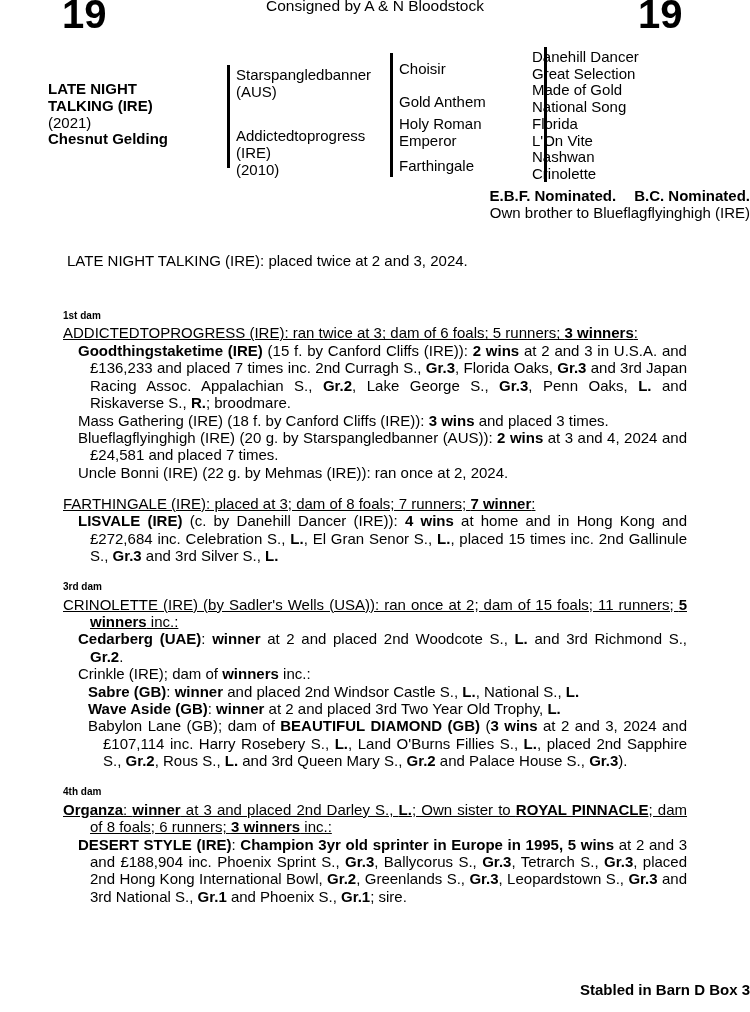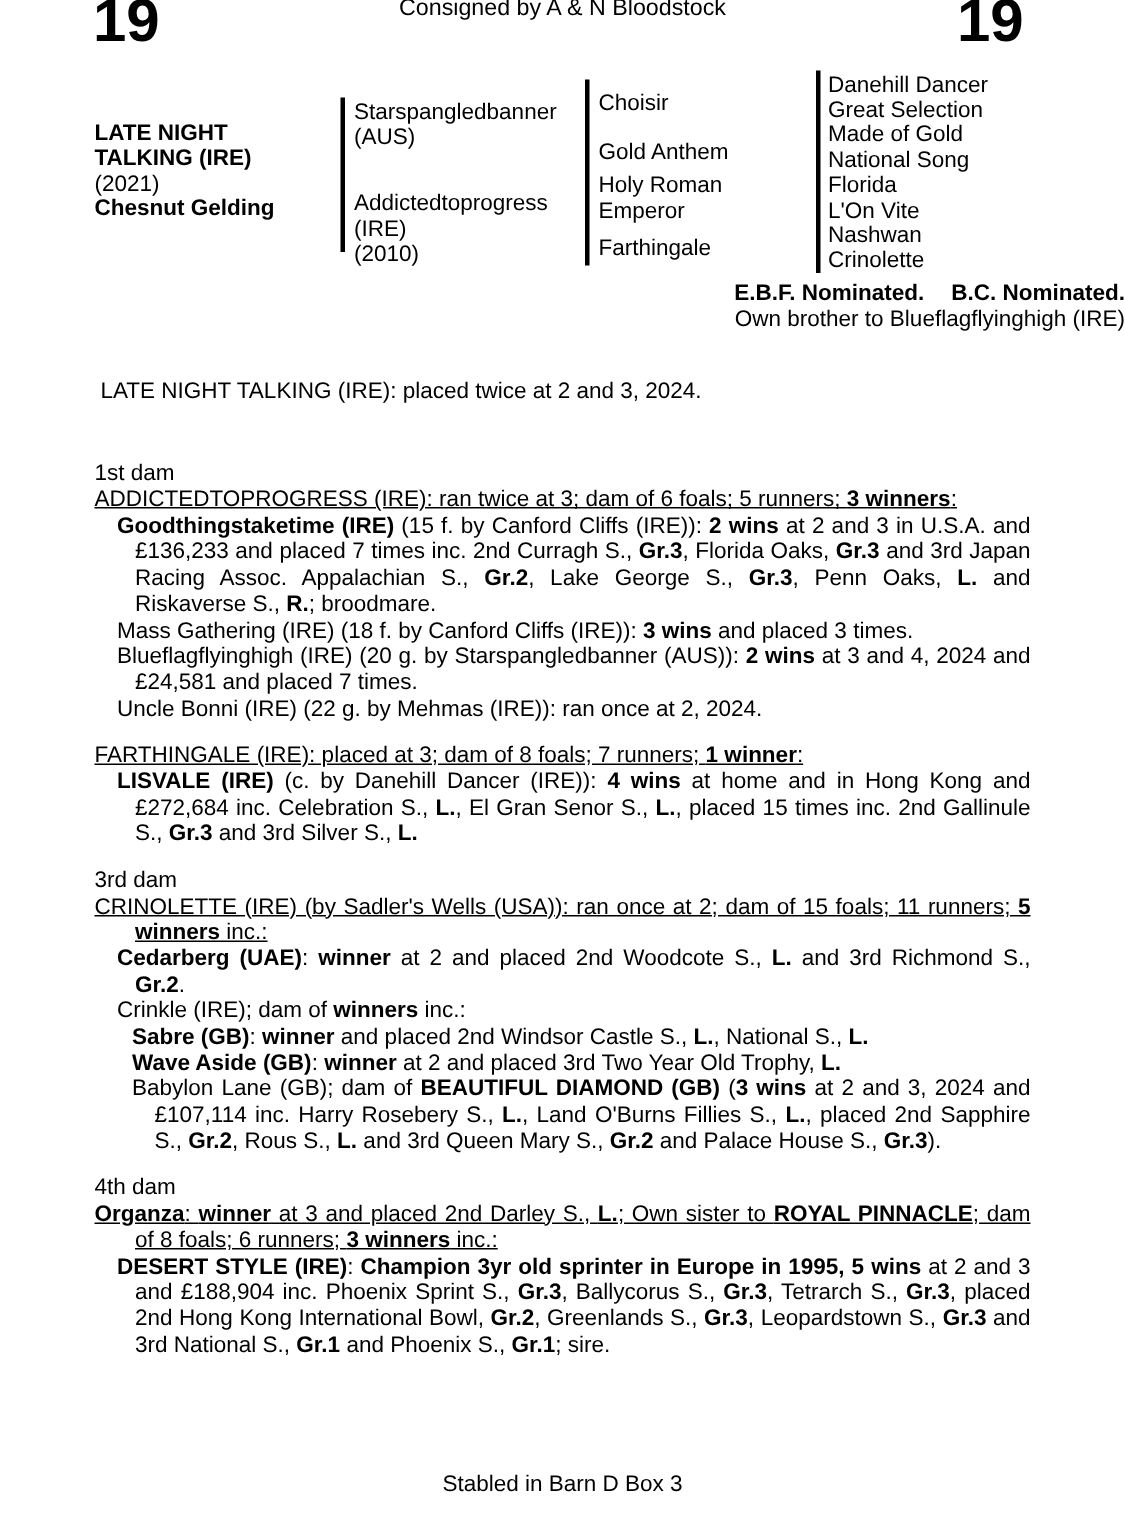--- a/index.html
+++ b/index.html
@@ -10,49 +10,49 @@
   }
   .abs{position:absolute;}
   .b{font-weight:bold;}
   
   .lot{font-size:40px;font-weight:bold;line-height:40px;letter-spacing:0px;top:-6px;}
   #lot-left{left:62px;}
   #lot-right{left:638px;}
   #consignor{left:0;right:0;top:-3px;text-align:center;font-size:15.5px;line-height:18px;}
   
   .ped{line-height:16.8px;}
-  #horse-block{left:63px;top:81px;width:168px;}
+  #horse-block{left:48px;top:81px;width:168px;}
   #sire-block{left:236px;top:67px;width:152px;}
   #dam-block{left:236px;top:128px;width:152px;}
   .gp{left:399px;width:132px;}
   #gp-0{top:61px;}
   #gp-1{top:94px;}
   #gp-2{top:116px;}
   #gp-3{top:158px;}
-  #ggp-block{left:552px;top:49px;width:175px;line-height:16.7px;}
+  #ggp-block{left:532px;top:49px;width:175px;line-height:16.7px;}
   .bar{width:3px;background:#000;}
   #bar-1{left:227px;top:65px;height:103px;}
   #bar-2{left:390px;top:53px;height:124px;}
   #bar-3{left:544px;top:47px;height:135px;}
   
   #notices{left:0;right:0;top:187px;text-align:right;line-height:17.3px;}
   #ebf-line{font-weight:bold;}
   .ebf-gap{display:inline-block;width:18px;}
   
   #race-record{left:67px;top:252px;width:624px;}
   
   #sections{left:63px;top:307px;width:624px;line-height:17.42px;}
   .sec + .sec{margin-top:13.6px;}
-  .dam-head{font-weight:normal;font-size:15px;margin:0;}
+  .dam-head{font-weight:bold;font-size:10px;margin:0;}
   .para{margin:0;text-align:justify;}
   .lv0{padding-left:27px;text-indent:-27px;text-decoration:underline;}
   .lv1{padding-left:27px;text-indent:-12px;}
   .lv2{padding-left:40px;text-indent:-15px;}
   
-  #footer{left:0;right:0;top:981px;text-align:center;font-weight:normal;}
+  #footer{left:0;right:0;top:981px;text-align:right;font-weight:bold;}
 </style>
 </head>
 <body>
 
 <div id="lot-left" class="abs lot">19</div>
 <div id="consignor" class="abs">Consigned by A &amp; N Bloodstock</div>
 <div id="lot-right" class="abs lot">19</div>
 
 <div>
   <div id="horse-block" class="abs ped">
@@ -105,21 +105,21 @@
 <div id="sections" class="abs">
   <div class="sec">
     <p class="dam-head">1st dam</p>
     <p class="para lv0"><span>ADDICTEDTOPROGRESS (IRE): ran twice at 3; dam of 6 foals; 5 runners; </span><span class="b">3 winners</span><span>:</span></p>
     <p class="para lv1"><span class="b">Goodthingstaketime (IRE)</span><span> (15 f. by Canford Cliffs (IRE)): </span><span class="b">2 wins</span><span> at 2 and 3 in U.S.A. and £136,233 and placed 7 times inc. 2nd Curragh S., </span><span class="b">Gr.3</span><span>, Florida Oaks, </span><span class="b">Gr.3</span><span> and 3rd Japan Racing Assoc. Appalachian S., </span><span class="b">Gr.2</span><span>, Lake George S., </span><span class="b">Gr.3</span><span>, Penn Oaks, </span><span class="b">L.</span><span> and Riskaverse S., </span><span class="b">R.</span><span>; broodmare.</span></p>
     <p class="para lv1"><span>Mass Gathering (IRE) (18 f. by Canford Cliffs (IRE)): </span><span class="b">3 wins</span><span> and placed 3 times.</span></p>
     <p class="para lv1"><span>Blueflagflyinghigh (IRE) (20 g. by Starspangledbanner (AUS)): </span><span class="b">2 wins</span><span> at 3 and 4, 2024 and £24,581 and placed 7 times.</span></p>
     <p class="para lv1"><span>Uncle Bonni (IRE) (22 g. by Mehmas (IRE)): ran once at 2, 2024.</span></p>
   </div>
   <div class="sec">
-    <p class="para lv0"><span>FARTHINGALE (IRE): placed at 3; dam of 8 foals; 7 runners; </span><span class="b">1 winner</span><span>:</span></p>
+    <p class="para lv0"><span>FARTHINGALE (IRE): placed at 3; dam of 8 foals; 7 runners; </span><span class="b">7 winner</span><span>:</span></p>
     <p class="para lv1"><span class="b">LISVALE (IRE)</span><span> (c. by Danehill Dancer (IRE)): </span><span class="b">4 wins</span><span> at home and in Hong Kong and £272,684 inc. Celebration S., </span><span class="b">L.</span><span>, El Gran Senor S., </span><span class="b">L.</span><span>, placed 15 times inc. 2nd Gallinule S., </span><span class="b">Gr.3</span><span> and 3rd Silver S., </span><span class="b">L.</span></p>
   </div>
   <div class="sec">
     <p class="dam-head">3rd dam</p>
     <p class="para lv0"><span>CRINOLETTE (IRE) (by Sadler's Wells (USA)): ran once at 2; dam of 15 foals; 11 runners; </span><span class="b">5 winners</span><span> inc.:</span></p>
     <p class="para lv1"><span class="b">Cedarberg (UAE)</span><span>: </span><span class="b">winner</span><span> at 2 and placed 2nd Woodcote S., </span><span class="b">L.</span><span> and 3rd Richmond S., </span><span class="b">Gr.2</span><span>.</span></p>
     <p class="para lv1"><span>Crinkle (IRE); dam of </span><span class="b">winners</span><span> inc.:</span></p>
     <p class="para lv2"><span class="b">Sabre (GB)</span><span>: </span><span class="b">winner</span><span> and placed 2nd Windsor Castle S., </span><span class="b">L.</span><span>, National S., </span><span class="b">L.</span></p>
     <p class="para lv2"><span class="b">Wave Aside (GB)</span><span>: </span><span class="b">winner</span><span> at 2 and placed 3rd Two Year Old Trophy, </span><span class="b">L.</span></p>
     <p class="para lv2"><span>Babylon Lane (GB); dam of </span><span class="b">BEAUTIFUL DIAMOND (GB)</span><span> (</span><span class="b">3 wins</span><span> at 2 and 3, 2024 and £107,114 inc. Harry Rosebery S., </span><span class="b">L.</span><span>, Land O'Burns Fillies S., </span><span class="b">L.</span><span>, placed 2nd Sapphire S., </span><span class="b">Gr.2</span><span>, Rous S., </span><span class="b">L.</span><span> and 3rd Queen Mary S., </span><span class="b">Gr.2</span><span> and Palace House S., </span><span class="b">Gr.3</span><span>).</span></p>

